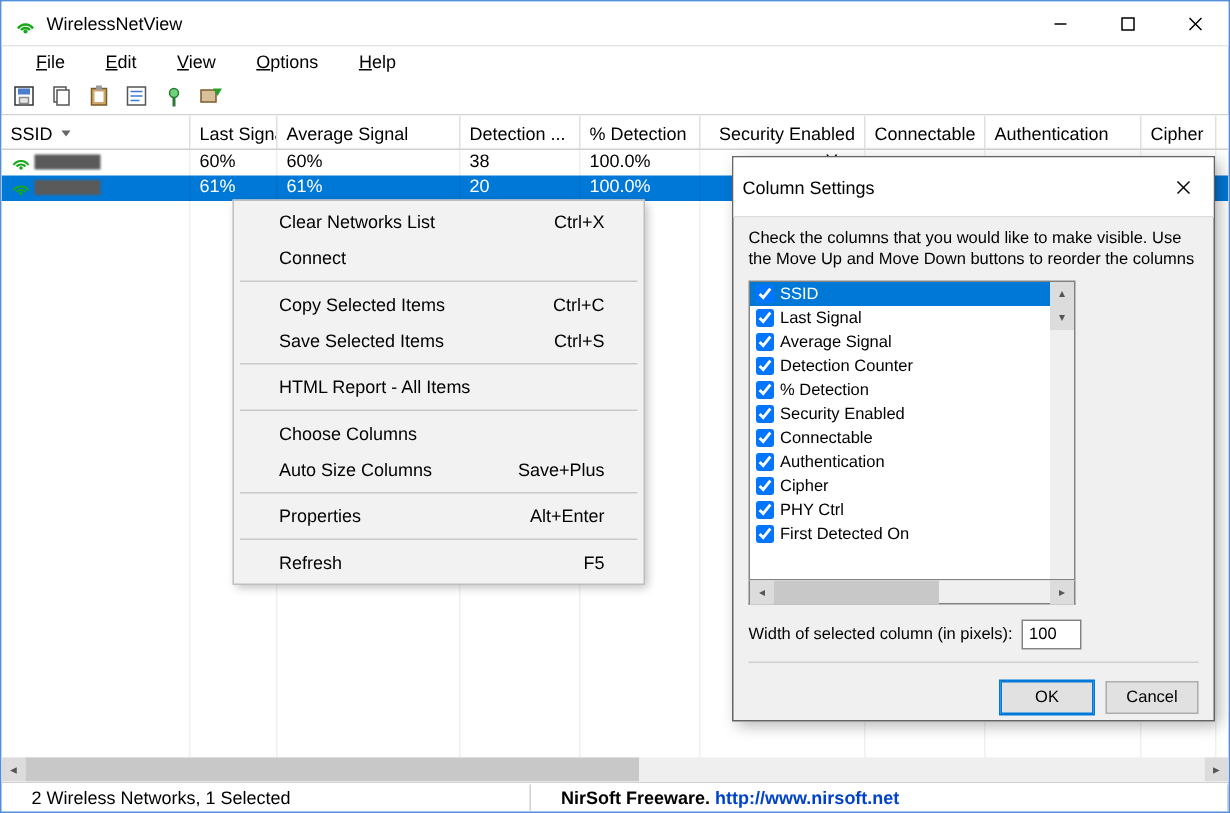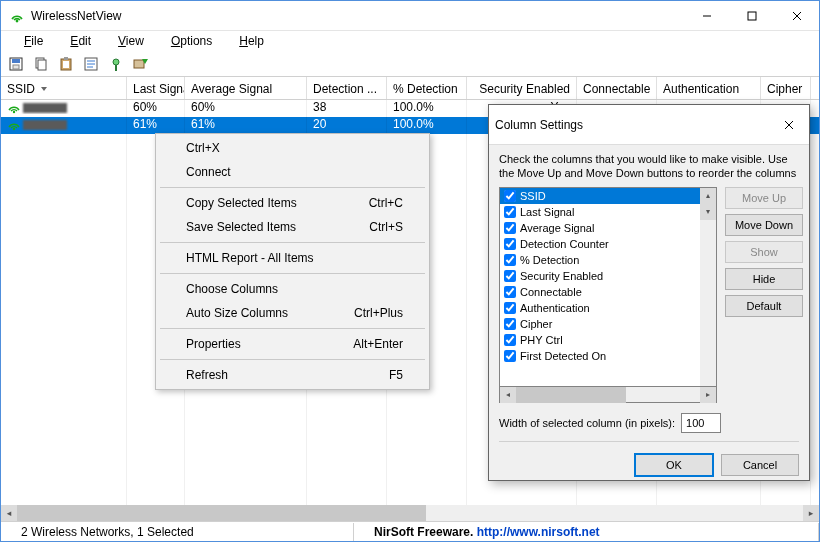--- a/index.html
+++ b/index.html
@@ -56,21 +56,21 @@
 .dialog .list-hscroll .arrow { width:16px;height:16px;background:#dcdcdc;display:flex;align-items:center;justify-content:center;font-size:8px;color:#555;}
 .dialog .list-hscroll .track{flex:1;position:relative;background:#efefef;}
 .dialog .list-hscroll .thumb{position:absolute;height:16px;background:#c8c8c8;}
 .dialog .btncol { display:flex; flex-direction:column; gap:5px; }
 .dialog .btncol button { width:78px; height:22px; font-size:11px; background:#e1e1e1; border:1px solid #adadad; cursor:default; }
 .dialog .btncol button:disabled { color:#888; background:#e9e9e9; border-color:#c8c8c8;}
 .dialog .widthrow { display:flex; align-items:center; padding:10px 10px 4px 10px; font-size:11px; gap:6px; }
 .dialog .widthrow input { width:40px; height:20px; border:1px solid #828282; padding:0 4px; font-size:11px; text-align:left; }
 .dialog .divider { height:1px; background:#d0d0d0; margin:4px 10px; }
 .dialog .footer { display:flex; justify-content:flex-end; gap:8px; padding:8px 10px; }
-.dialog .footer button { width:78px; height:22px; font-size:11px; background:#e1e1e1; border:1px solid #adadad; cursor:default;}
+.dialog .footer button { width:62px; height:22px; font-size:11px; background:#e1e1e1; border:1px solid #adadad; cursor:default;}
 .dialog .footer button.ok { border:1px solid #0078d7; outline:1px solid #0078d7; }
 </style>
 </head>
 <body>
 
 <div class="titlebar">
   <span class="app-icon">
     <svg width="16" height="16">
         <g fill="none" stroke="#19a819" stroke-width="1.6">
           <path d="M3 11 A6 6 0 0 1 13 11"></path>
@@ -221,20 +221,21 @@
 
 <div class="statusbar">
   <div class="seg" style="width:353px">2 Wireless Networks, 1 Selected</div>
   <div class="seg" style="flex:1;font-weight:bold">
     <span>NirSoft Freeware.  </span><a href="#">http://www.nirsoft.net</a>
   </div>
 </div>
 
 <div class="context" id="context">
     <div class="ctxitem">
+      <span class="lbl">Clear Networks List</span>
       <span class="acc">Ctrl+X</span>
     </div>
     <div class="ctxitem">
       <span class="lbl">Connect</span>
       <span class="acc"></span>
     </div>
     <div class="sep"></div>
     <div class="ctxitem">
       <span class="lbl">Copy Selected Items</span>
       <span class="acc">Ctrl+C</span>
@@ -248,21 +249,21 @@
       <span class="lbl">HTML Report - All Items</span>
       <span class="acc"></span>
     </div>
     <div class="sep"></div>
     <div class="ctxitem">
       <span class="lbl">Choose Columns</span>
       <span class="acc"></span>
     </div>
     <div class="ctxitem">
       <span class="lbl">Auto Size Columns</span>
-      <span class="acc">Ctrl+Plus</span>
+      <span class="acc">Save+Plus</span>
     </div>
     <div class="sep"></div>
     <div class="ctxitem">
       <span class="lbl">Properties</span>
       <span class="acc">Alt+Enter</span>
     </div>
     <div class="sep"></div>
     <div class="ctxitem">
       <span class="lbl">Refresh</span>
       <span class="acc">F5</span>
@@ -336,27 +337,20 @@
         </div>
       </div>
       <div class="list-hscroll" style="width:218px;border:1px solid #828282;border-top:none;">
         <div class="arrow">◂</div>
         <div class="track">
             <div class="thumb" style="left:0;width:60%"></div>
           </div>
         <div class="arrow">▸</div>
       </div>
     </div>
-    <div class="btncol">
-      <button disabled="">Move Up</button>
-      <button>Move Down</button>
-      <button disabled="">Show</button>
-      <button>Hide</button>
-      <button>Default</button>
-    </div>
   </div>
   <div class="widthrow">
     <span>Width of selected column (in pixels):</span>
     <input type="text" value="100" style="">
   </div>
   <div class="divider"></div>
   <div class="footer">
     <button class="ok">OK</button>
     <button>Cancel</button>
   </div>

